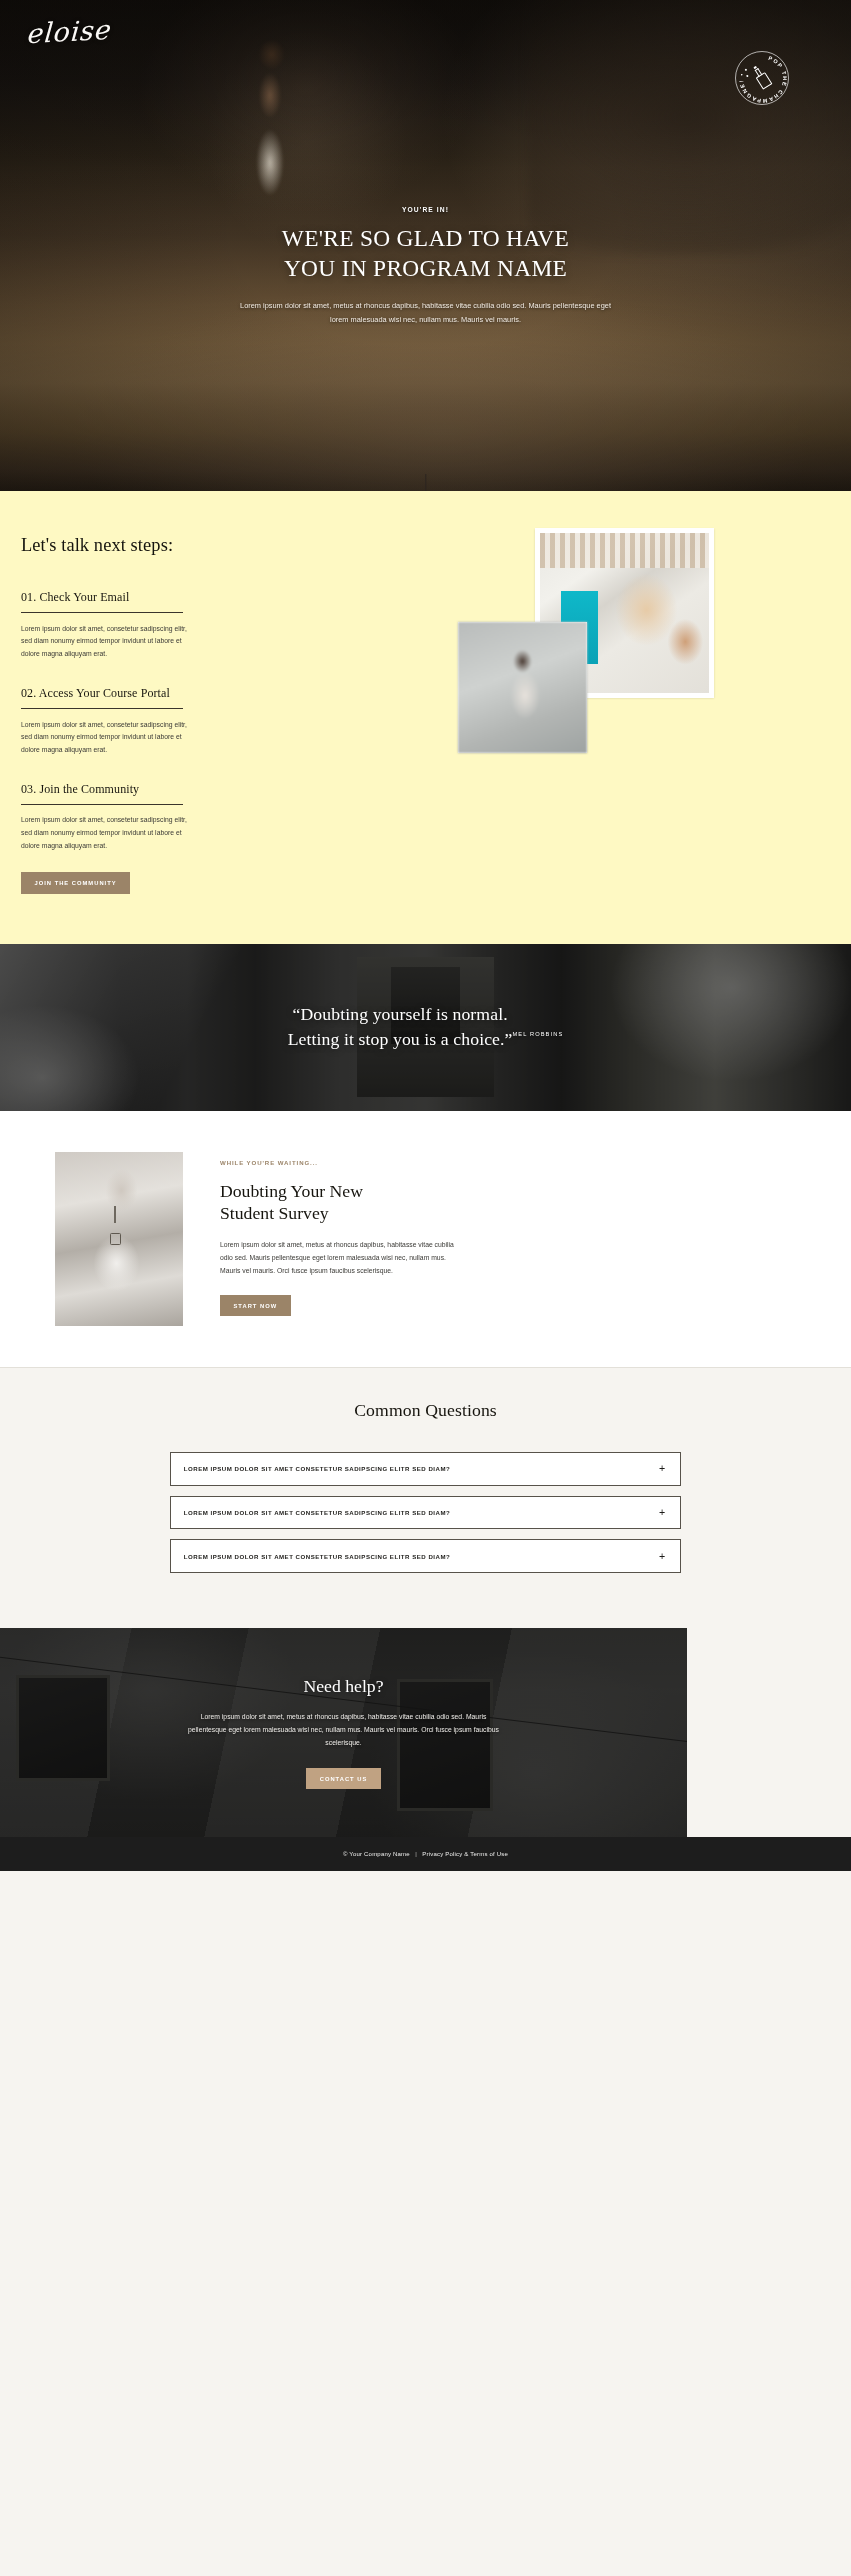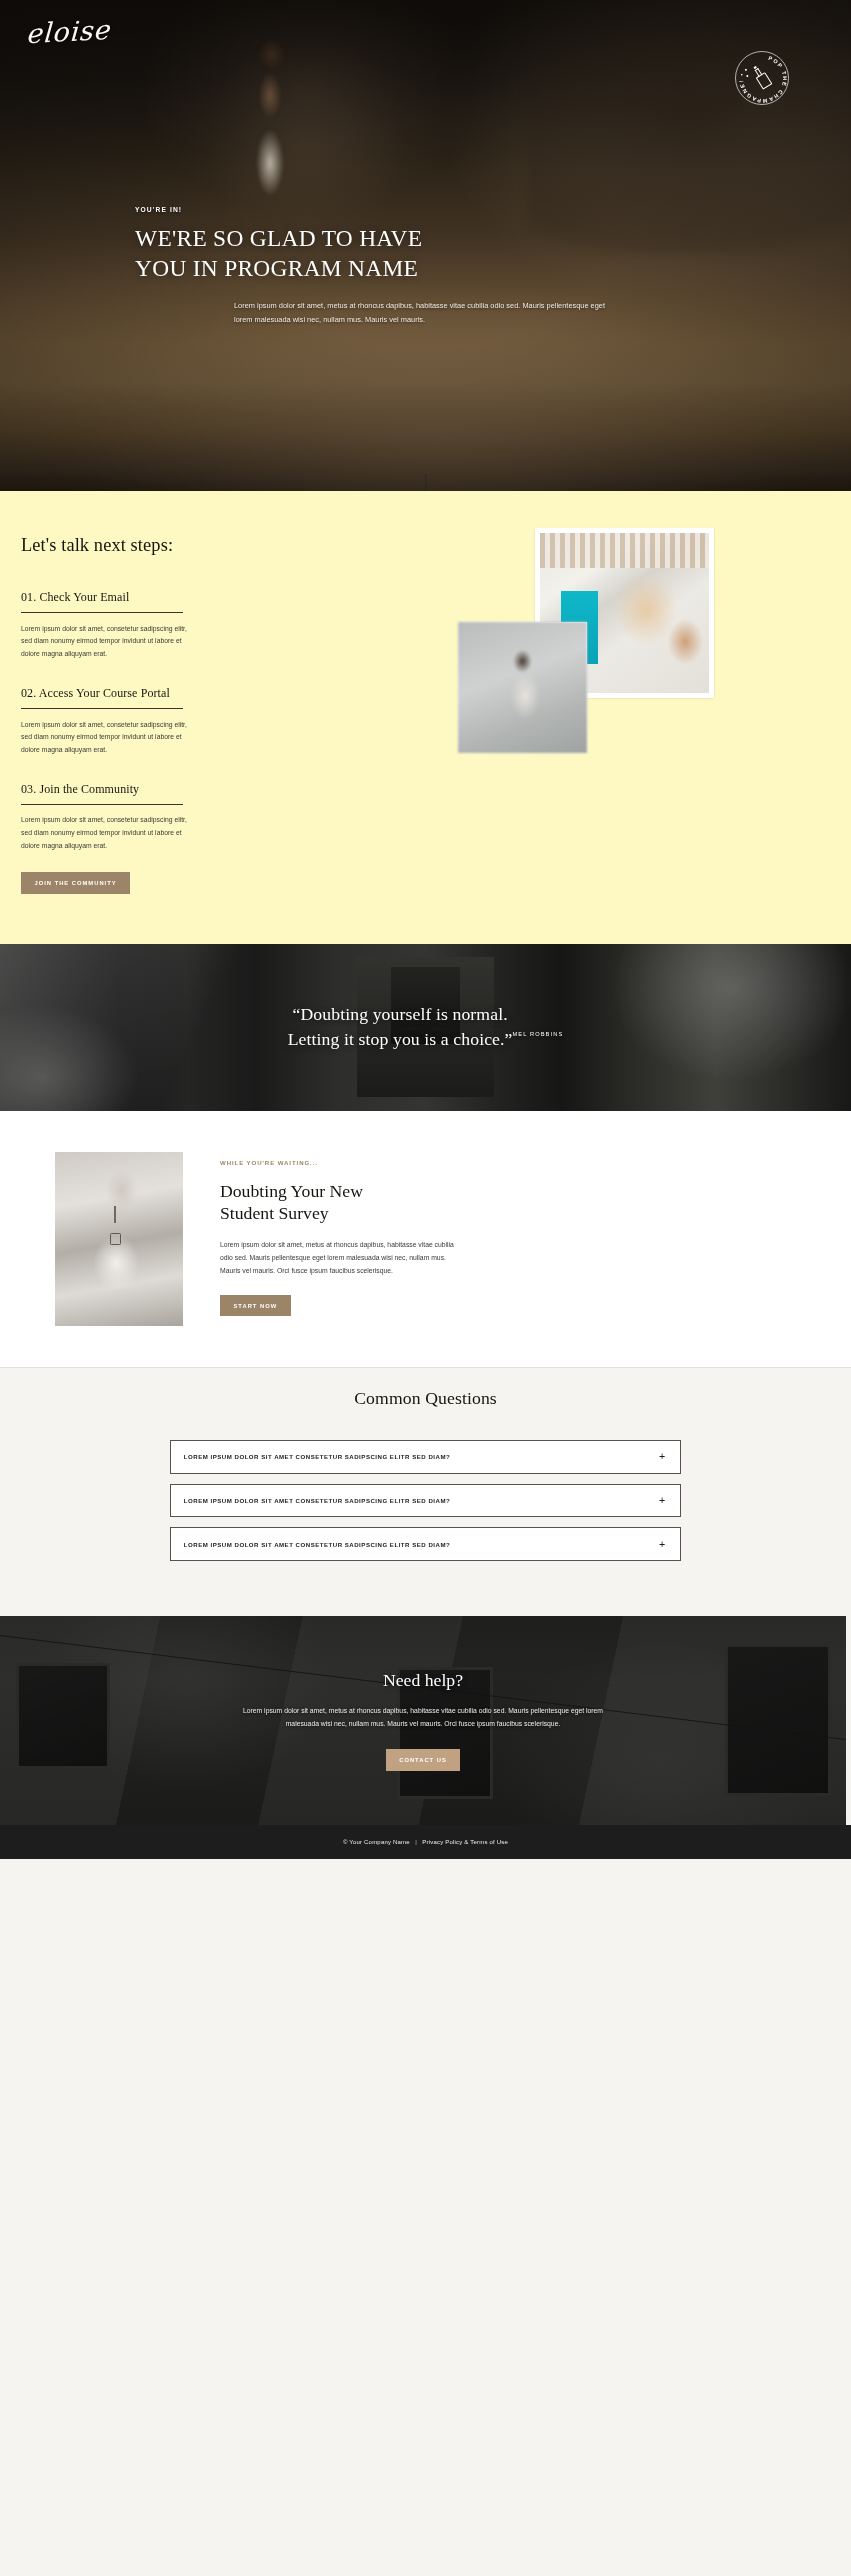--- a/index.html
+++ b/index.html
@@ -105,21 +105,21 @@
   .badge-bottle .cork{
     position:absolute;left:50%;top:-3.5px;transform:translateX(-50%);
     width:2.8px;height:2.8px;border:0.7px solid #fff;border-radius:0.7px;
   }
   .badge-bottle .spark{
     position:absolute;width:2.1px;height:2.1px;border:0.7px solid #fff;border-radius:50%;
   }
 
   .hero-inner{
     position:absolute;left:0;right:0;top:206px;
-    z-index:6;
+    text-align:center;z-index:6;
     padding:0 135px;
   }
   .hero-eyebrow{
     color:#fff;font-size:6.7px;font-weight:700;letter-spacing:1.1px;
     margin-bottom:11.3px;text-shadow:0 0.7px 2.8px rgba(0,0,0,.6);
   }
   .hero-title{
     font-family:"Liberation Serif", serif;
     color:#fff;font-size:23.4px;line-height:1.26;font-weight:400;
     letter-spacing:0.3px;
@@ -269,40 +269,40 @@
   }
   .survey-title{
     font-family:"Liberation Serif", serif;
     font-size:17.7px;line-height:1.28;font-weight:400;color:#17150f;margin-bottom:14px;
   }
   .survey-body{
     font-size:6.8px;line-height:1.9;color:#3b3a36;max-width:234px;margin-bottom:17px;
   }
 
   
-  .faq-section{background:#f6f4f0;padding:20px 0 45px;border-top:0.7px solid #e3e0d9;}
+  .faq-section{background:#f6f4f0;padding:32px 0 45px;border-top:0.7px solid #e3e0d9;}
   .faq-title{
     font-family:"Liberation Serif", serif;
     font-size:17.7px;font-weight:400;text-align:center;color:#17150f;margin-bottom:31px;letter-spacing:0.1px;
   }
   .faq-list{width:511px;margin:0 auto;}
   .faq-item{
     background:#fff;border:0.7px solid #57524a;
     display:flex;align-items:center;justify-content:space-between;
     padding:10.6px 12.8px;margin-bottom:10px;cursor:pointer;
   }
   .faq-q{font-size:6.1px;font-weight:700;letter-spacing:0.5px;color:#1c1b18;}
   .faq-plus{
     font-size:10.6px;line-height:1;color:#1c1b18;font-weight:400;
     width:10px;text-align:center;
   }
 
   
   .help-section{
-    position:relative;height:209px;width:846px;overflow:hidden;background:#151515;
+    position:relative;height:209px;width:687px;overflow:hidden;background:#151515;
   }
   .help-photo{
     position:absolute;inset:0;
     background:
       linear-gradient(102deg, rgba(120,120,118,.45) 0 18%, rgba(60,60,58,.2) 18% 34%, rgba(130,130,126,.36) 34% 52%, rgba(54,54,52,.3) 52% 70%, rgba(124,124,120,.4) 70% 100%),
       radial-gradient(ellipse 213px 163px at 22% 30%, rgba(210,210,206,.30), transparent 68%),
       radial-gradient(ellipse 241px 177px at 78% 70%, rgba(190,190,186,.28), transparent 70%),
       linear-gradient(180deg,#3a3a38 0%,#4b4b48 30%,#3e3e3c 58%,#2d2d2b 100%);
   }
   .help-photo .win{

